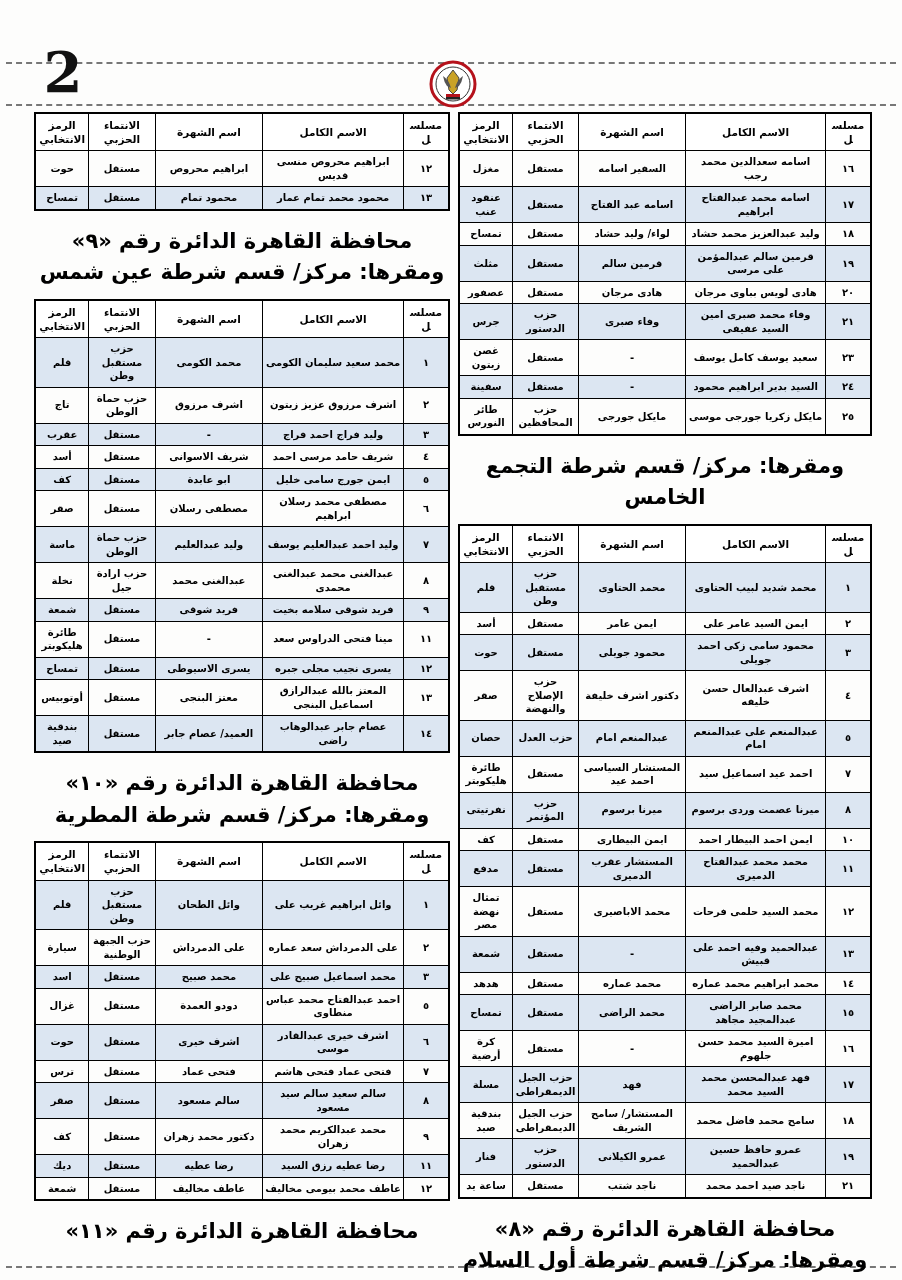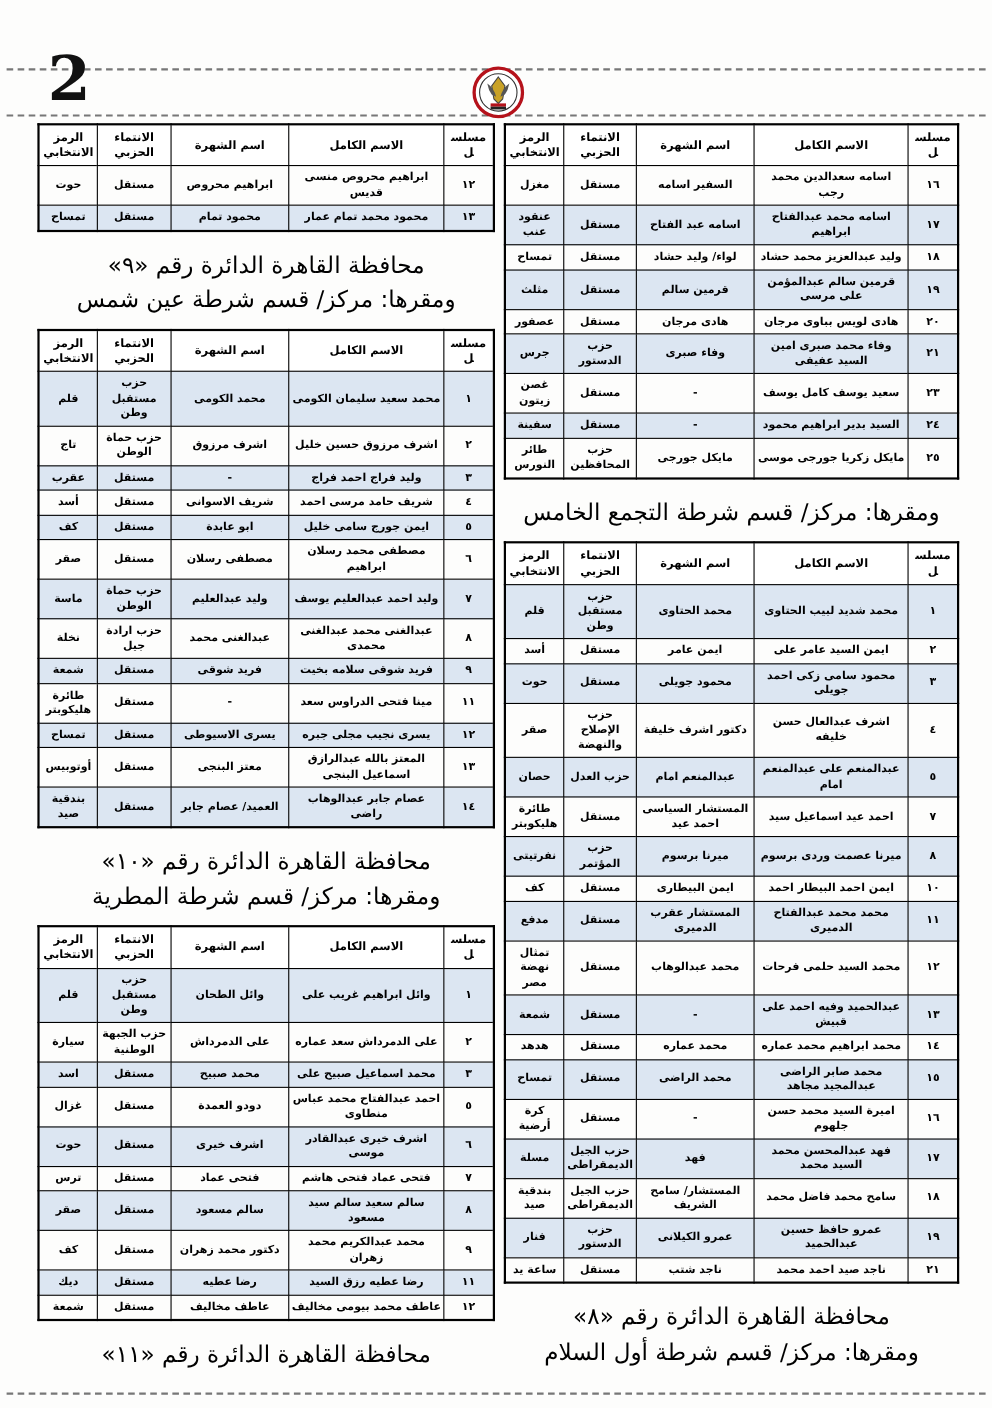--- a/index.html
+++ b/index.html
@@ -35,21 +35,21 @@
   table.ctable col.c-full{width:34%;}
   table.ctable col.c-known{width:26%;}
   table.ctable col.c-party{width:16%;}
   table.ctable col.c-symbol{width:13%;}
   .stripe-odd tbody tr:nth-child(odd){background:#dce6f2;}
   .stripe-even tbody tr:nth-child(even){background:#dce6f2;}
   .tall td{padding:10px 2px;}
   .mid td{padding:5px 2px;}
   .dense td{padding:3px 2px;font-size:9.5px;}
   .section-title{
-    text-align:center;font-weight:normal;font-size:21px;line-height:1.5;
+    text-align:center;font-weight:bold;font-size:21px;line-height:1.5;
     margin:15px 0 10px;color:#000;
   }
 </style>
 </head>
 <body>
 
 <div class="rule rule-top"></div>
 <div class="rule rule-top2"></div>
 <div class="rule rule-bottom"></div>
 
@@ -235,21 +235,21 @@
           <tr>
             <td>١١</td>
             <td>محمد محمد عبدالفتاح الدميرى</td>
             <td>المستشار عقرب الدميرى</td>
             <td>مستقل</td>
             <td>مدفع</td>
           </tr>
           <tr>
             <td>١٢</td>
             <td>محمد السيد حلمى فرحات</td>
-            <td>محمد عبدالوهاب</td>
+            <td>محمد الاباصيرى</td>
             <td>مستقل</td>
             <td>تمثال نهضة مصر</td>
           </tr>
           <tr>
             <td>١٣</td>
             <td>عبدالحميد وفيه احمد على قبيش</td>
             <td>-</td>
             <td>مستقل</td>
             <td>شمعة</td>
           </tr>
@@ -376,21 +376,21 @@
         <tbody>
           <tr>
             <td>١</td>
             <td>محمد سعيد سليمان الكومى</td>
             <td>محمد الكومى</td>
             <td>حزب مستقبل وطن</td>
             <td>قلم</td>
           </tr>
           <tr>
             <td>٢</td>
-            <td>اشرف مرزوق حسين خليل</td>
+            <td>اشرف مرزوق عزيز زيتون</td>
             <td>اشرف مرزوق</td>
             <td>حزب حماة الوطن</td>
             <td>تاج</td>
           </tr>
           <tr>
             <td>٣</td>
             <td>وليد فراج احمد فراج</td>
             <td>-</td>
             <td>مستقل</td>
             <td>عقرب</td>

